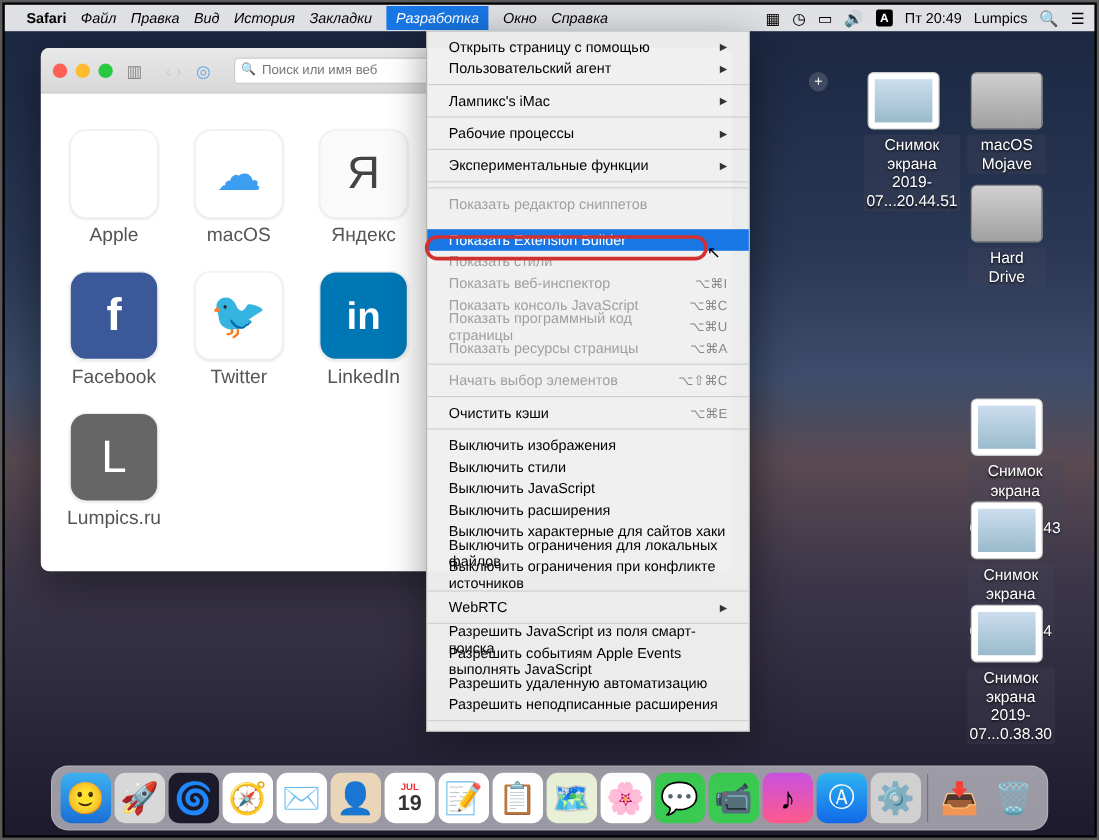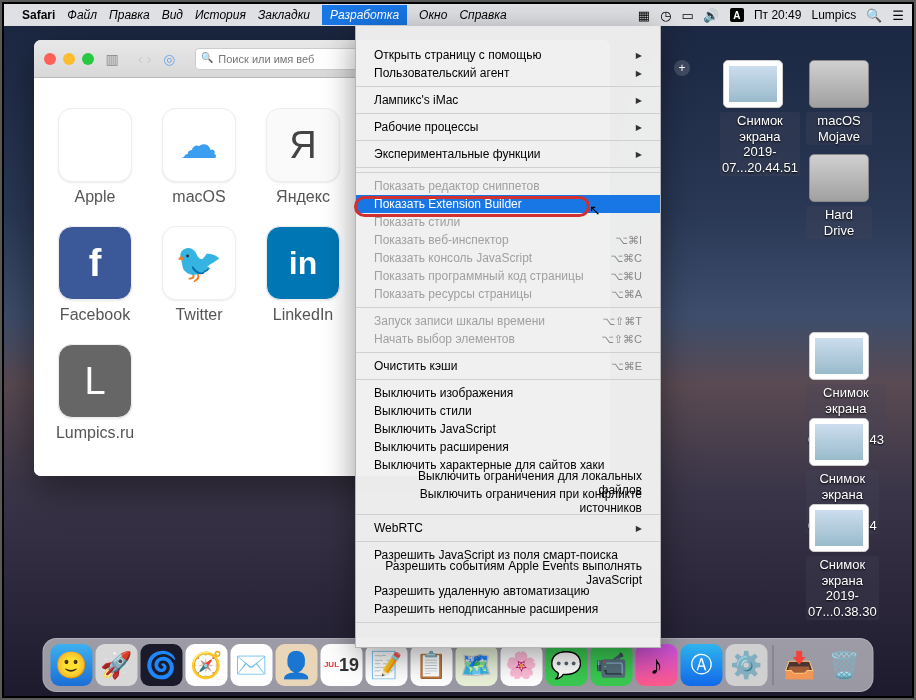--- a/index.html
+++ b/index.html
@@ -9,26 +9,26 @@
 
 .menubar{height:22px;background:rgba(245,245,245,0.9);display:flex;align-items:center;font-size:12px;color:#000;padding:0 8px;position:relative;z-index:200;}
 .menubar .apple{font-size:14px;margin-right:10px;}
 .menubar .app{font-weight:600;margin-right:12px;}
 .menubar .mi{margin-right:12px;cursor:default;font-style:italic;}
 .menubar .mi.active{background:#1876e5;color:#fff;padding:3px 8px;margin-right:0;}
 .menubar .right{margin-left:auto;display:flex;align-items:center;gap:10px;font-size:12px;}
 .menubar .si{font-size:13px;}
 .menubar .ax{background:#000;color:#fff;width:14px;height:14px;font-size:10px;display:inline-flex;align-items:center;justify-content:center;border-radius:2px;font-weight:600;}
 
-.dmenu{position:absolute;top:22px;left:351px;width:306px;background:rgba(240,240,240,0.98);border:1px solid #b5b5b5;border-top:none;box-shadow:0 8px 30px rgba(0,0,0,0.4);z-index:300;font-size:12px;padding:20px 0;text-align:right;}
+.dmenu{position:absolute;top:22px;left:351px;width:270px;background:rgba(240,240,240,0.98);border:1px solid #b5b5b5;border-top:none;box-shadow:0 8px 30px rgba(0,0,0,0.4);z-index:300;font-size:12px;padding:4px 0;}
 .dmenu .row{padding:2px 18px;display:flex;justify-content:space-between;align-items:center;height:18px;}
 .dmenu .row.sub::after{content:"▶";font-size:8px;color:#333;}
 .dmenu .row.dis{color:#a0a0a0;}
 .dmenu .sep{height:1px;background:#d0d0d0;margin:4px 0;}
-.dmenu .row.hl{background:#1876e5;color:#fff;}
+.dmenu .row.hl{background:#1876e5;color:#fff;margin-top:12px;}
 .dmenu .sc{color:#888;font-size:11px;}
 .redov{position:absolute;border:3px solid #d03030;border-radius:14px;pointer-events:none;z-index:350;top:192px;left:350px;width:236px;height:21px;}
 
 .safari{position:absolute;top:36px;left:30px;width:576px;height:436px;background:#f5f5f5;border-radius:7px;box-shadow:0 12px 40px rgba(0,0,0,0.45);overflow:hidden;z-index:100;}
 .sfbar{height:38px;background:linear-gradient(#e8e8e8,#d8d8d8);border-bottom:1px solid #bbb;display:flex;align-items:center;padding:0 10px;gap:8px;}
 .tl{display:flex;gap:7px;}
 .tl span{width:12px;height:12px;border-radius:50%;display:block;}
 .tl .r{background:#ff5f57;}.tl .y{background:#febc2e;}.tl .g{background:#28c840;}
 .nav{display:flex;gap:4px;color:#ccc;font-size:14px;margin-left:8px;}
 .addr{flex:1;margin:0 8px;}
@@ -131,24 +131,20 @@
   <div class="row dis">
           <span>Показать программный код страницы</span>
           <span class="sc">⌥⌘U</span>
         </div>
   <div class="row dis">
           <span>Показать ресурсы страницы</span>
           <span class="sc">⌥⌘A</span>
         </div>
   <div class="sep"></div>
   <div class="row dis">
-          <span>Запуск записи шкалы времени</span>
-          <span class="sc">⌥⇧⌘T</span>
-        </div>
-  <div class="row dis">
           <span>Начать выбор элементов</span>
           <span class="sc">⌥⇧⌘C</span>
         </div>
   <div class="sep"></div>
   <div class="row">
           <span>Очистить кэши</span>
           <span class="sc">⌥⌘E</span>
         </div>
   <div class="sep"></div>
   <div class="row">
@@ -257,21 +253,21 @@
         <div class="di" style="top: 500px; right: 40px;"><div class="ic scr"></div><div class="lb">Снимок экрана<br>2019-07...0.38.30</div></div>
       </div>
 
 <div class="dock">
   <div class="dki" style="background:linear-gradient(#3db0ef,#1a6fd6)">🙂</div>
   <div class="dki" style="background:#d8d8d8">🚀</div>
   <div class="dki" style="background:#1a1a2a">🌀</div>
   <div class="dki" style="background:#fff">🧭</div>
   <div class="dki" style="background:#fff">✉️</div>
   <div class="dki" style="background:#e9d6b8">👤</div>
-  <div class="dki" style="background:#fff;color:#333;font-size:18px;font-weight:600;flex-direction:row;line-height:1">
+  <div class="dki" style="background:#fff;color:#333;font-size:18px;font-weight:600;flex-direction:column;line-height:1">
           <span style="font-size:8px;color:#e33">JUL</span>
           <span>19</span>
         </div>
   <div class="dki" style="background:#fff">📝</div>
   <div class="dki" style="background:#fff">📋</div>
   <div class="dki" style="background:#e8f0d8">🗺️</div>
   <div class="dki" style="background:#fff">🌸</div>
   <div class="dki" style="background:#3ac951">💬</div>
   <div class="dki" style="background:#3ac951">📹</div>
   <div class="dki" style="background:linear-gradient(#c850e0,#ff5a8a)">♪</div>

